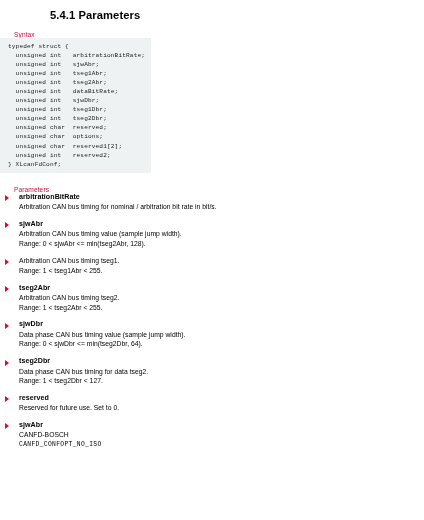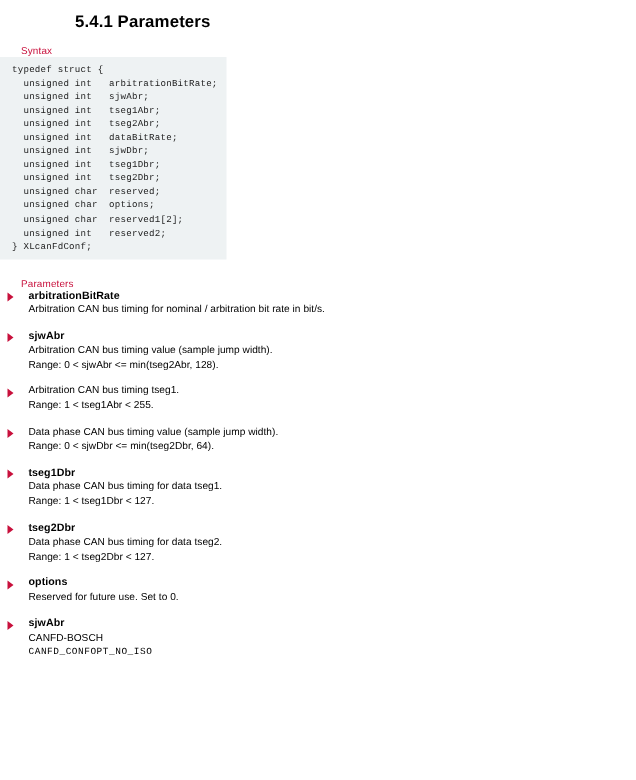--- a/index.html
+++ b/index.html
@@ -163,38 +163,39 @@
           <div class="param-desc">Arbitration CAN bus timing value (sample jump width).</div>
           <div class="param-desc">Range: 0 &lt; sjwAbr &lt;= min(tseg2Abr, 128).</div>
         </div>
         <div class="param">
           <span class="bullet"></span>
           <div class="param-desc">Arbitration CAN bus timing tseg1.</div>
           <div class="param-desc">Range: 1 &lt; tseg1Abr &lt; 255.</div>
         </div>
         <div class="param">
           <span class="bullet"></span>
+          <div class="param-name">tseg2Abr</div>
+          <div class="param-desc">Arbitration CAN bus timing tseg2.</div>
+          <div class="param-desc">Range: 1 &lt; tseg2Abr &lt; 255.</div>
+        </div>
+        <div class="param">
+          <span class="bullet"></span>
+          <div class="param-name">sjwDbr</div>
           <div class="param-desc">Data phase CAN bus timing value (sample jump width).</div>
           <div class="param-desc">Range: 0 &lt; sjwDbr &lt;= min(tseg2Dbr, 64).</div>
-        </div>
-        <div class="param">
-          <span class="bullet"></span>
-          <div class="param-name">tseg1Dbr</div>
-          <div class="param-desc">Data phase CAN bus timing for data tseg1.</div>
-          <div class="param-desc">Range: 1 &lt; tseg1Dbr &lt; 127.</div>
         </div>
         <div class="param">
           <span class="bullet"></span>
           <div class="param-name">tseg2Dbr</div>
           <div class="param-desc">Data phase CAN bus timing for data tseg2.</div>
           <div class="param-desc">Range: 1 &lt; tseg2Dbr &lt; 127.</div>
         </div>
         <div class="param">
           <span class="bullet"></span>
-          <div class="param-name">options</div>
+          <div class="param-name">reserved</div>
           <div class="param-desc">Reserved for future use. Set to 0.</div>
         </div>
         <div class="param">
           <span class="bullet"></span>
           <div class="param-name">sjwAbr</div>
           <div class="param-desc">CANFD-BOSCH</div>
           <div class="param-desc mono">CANFD_CONFOPT_NO_ISO</div>
         </div>
       </div>
   </div>

